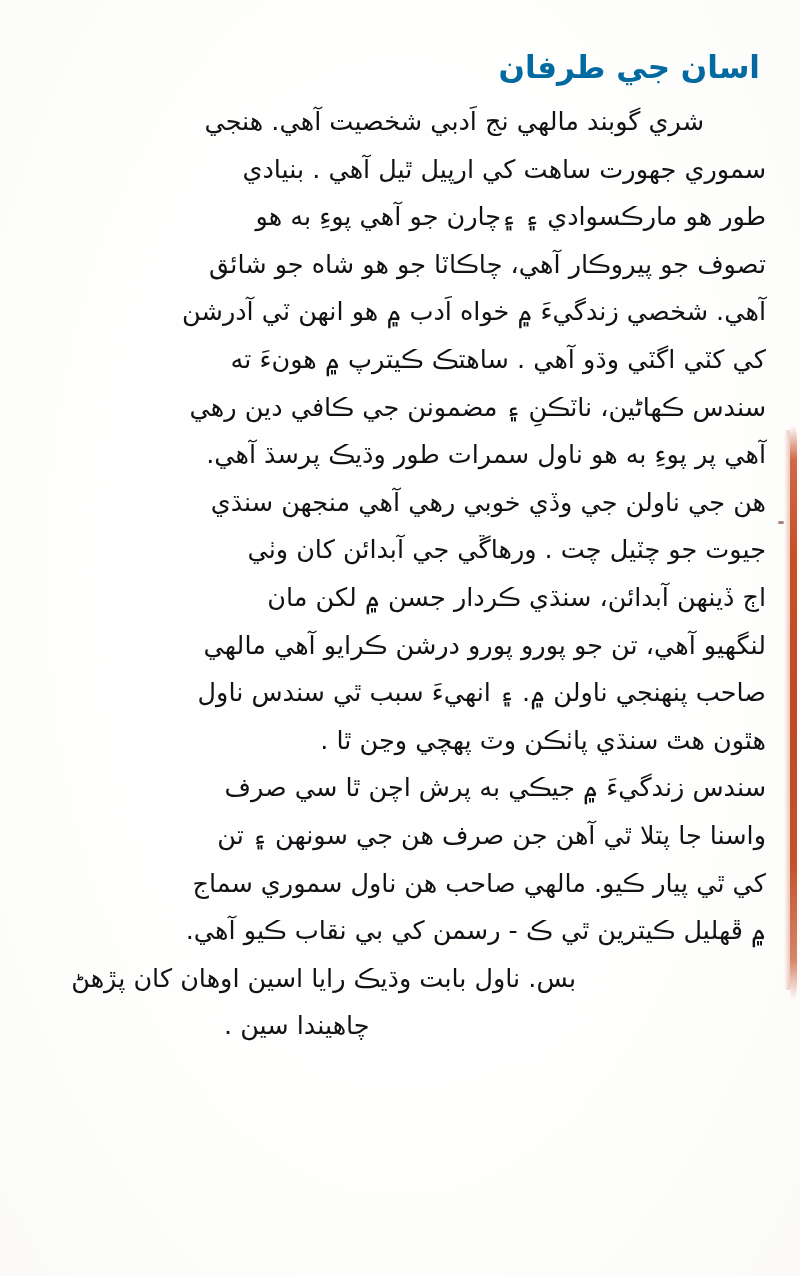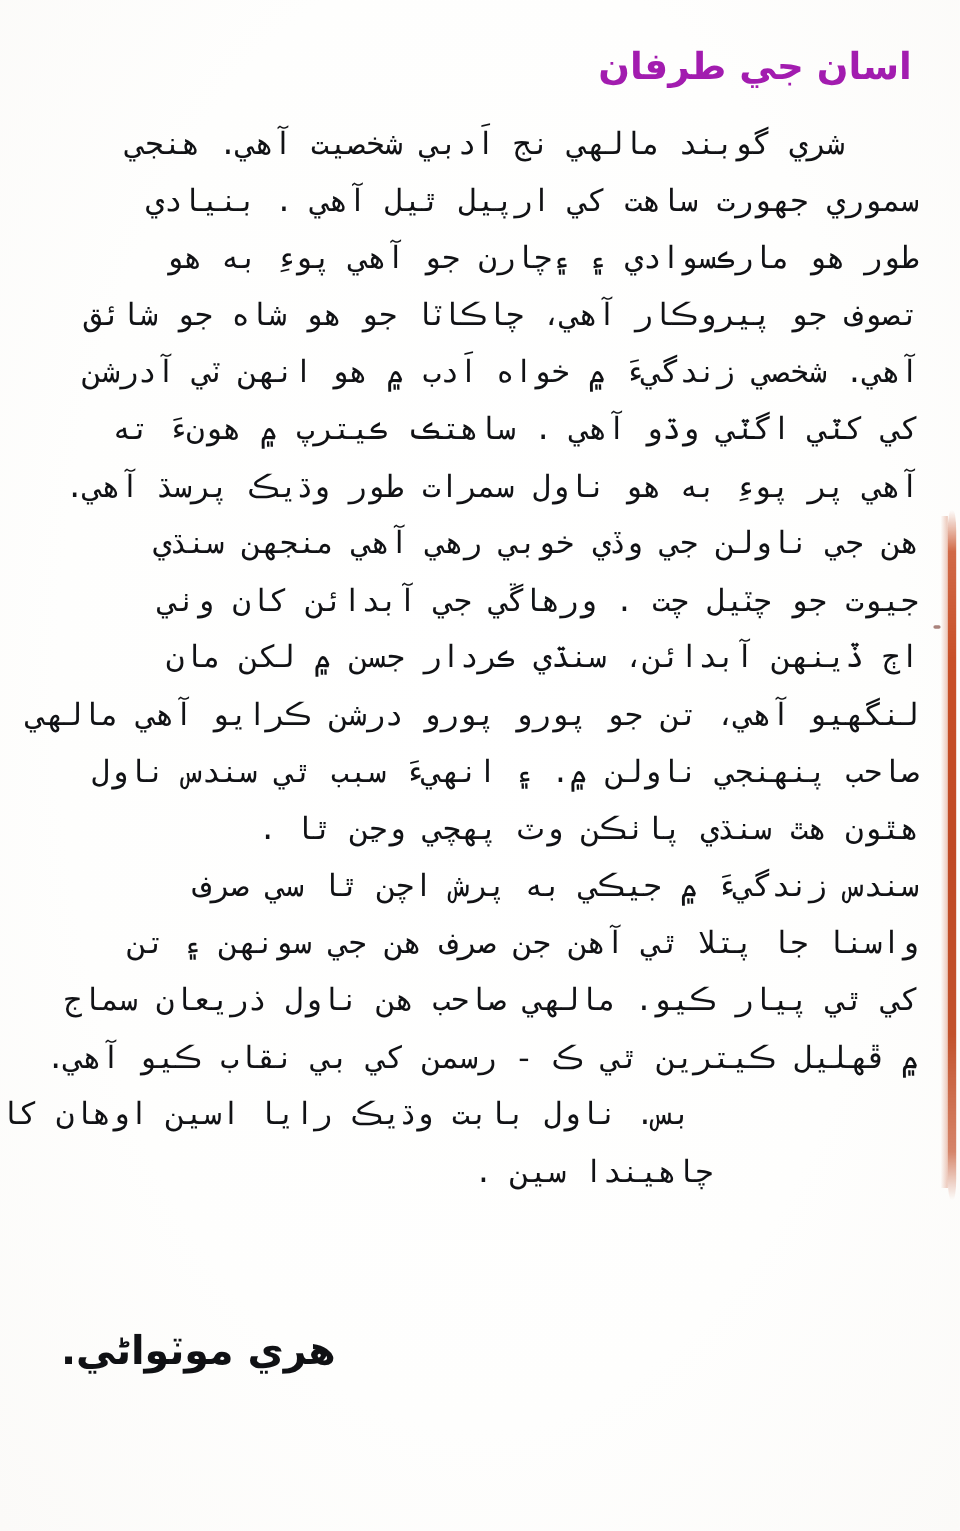--- a/index.html
+++ b/index.html
@@ -72,55 +72,54 @@
   .content {
     position: absolute;
     left: 0; top: 0;
     width: 800px;
     height: 1276px;
     padding: 0;
   }
 
   .heading {
     position: absolute;
-    top: 39px;
+    top: 50px;
     right: 40px;
     width: 720px;
     text-align: right;
     font-size: 31px;
     font-weight: 700;
-    color: #a21caf;
+    color: #0369a1;
     letter-spacing: 0.5px;
     line-height: 1.1;
     white-space: nowrap;
   }
 
   .body-lines {
     position: absolute;
     top: 98px;
     right: 34px;
     left: 34px;
   }
 
   .ln {
     display: block;
     font-size: 25.5px;
     line-height: 47.6px;
     color: #111215;
     text-align: right;
     white-space: nowrap;
     font-weight: 500;
-    font-family: Liberation Mono, monospace;
   }
   
   .ln.indent-1  { padding-right: 62px; }
   .ln.indent-2  { padding-right: 110px; }
   .ln.indent-3  { padding-right: 190px; }
   .ln.tail      { padding-right: 0; padding-left: 170px; text-align: right; }
-  .ln.tail2     { padding-right: 0; padding-left: 190px; text-align: center; }
+  .ln.tail2     { padding-right: 0; padding-left: 190px; text-align: left; }
 
   .signature {
     position: absolute;
     right: 520px;
     top: 1106px;
     font-size: 33px;
     font-weight: 700;
     color: #101114;
     white-space: nowrap;
     letter-spacing: 0.5px;
@@ -137,35 +136,35 @@
 
     <div class="heading">اسان جي طرفان</div>
 
     <div class="body-lines">
       <span class="ln indent-1">شري گوبند مالهي نج اَدبي شخصيت آهي. هنجي</span>
       <span class="ln">سموري جهورت ساهت کي ارپيل ٿيل آهي . بنيادي</span>
       <span class="ln">طور هو مارڪسوادي ۽ ۽چارن جو آهي پوءِ به هو</span>
       <span class="ln">تصوف جو پيروڪار آهي، چاڪاٽا جو هو شاه جو شائق</span>
       <span class="ln">آهي. شخصي زندگيءَ ۾ خواه اَدب ۾ هو انهن ٽي آدرشن</span>
       <span class="ln">کي کٽي اگٽي وڌو آهي . ساهتڪ ڪيترپ ۾ هونءَ ته</span>
+      <span class="ln">سندس ڪهاڻين، ناٽڪنِ ۽ مضمونن جي ڪافي دين رهي</span>
       <span class="ln">آهي پر پوءِ به هو ناول سمرات طور وڌيڪ پرسڌ آهي.</span>
       <span class="ln">هن جي ناولن جي وڏي خوبي رهي آهي منجهن سنڌي</span>
       <span class="ln">جيوت جو چٽيل چت . ورهاڱي جي آبدائن کان وٺي</span>
       <span class="ln">اڄ ڏينهن آبدائن، سنڌي ڪردار جسن ۾ لکن مان</span>
       <span class="ln">لنگهيو آهي، تن جو پورو پورو درشن ڪرايو آهي مالهي</span>
       <span class="ln">صاحب پنهنجي ناولن ۾. ۽ انهيءَ سبب ٿي سندس ناول</span>
       <span class="ln tail">هٿون هٿ سنڌي پاٺڪن وٽ پهچي وڃن ٿا .</span>
       <span class="ln">سندس زندگيءَ ۾ جيڪي به پرش اچن ٿا سي صرف</span>
       <span class="ln">واسنا جا پتلا ٿي آهن جن صرف هن جي سونهن ۽ تن</span>
-      <span class="ln">کي ٿي پيار ڪيو. مالهي صاحب هن ناول ذريعان سماج</span>
+      <span class="ln">کي ٿي پيار ڪيو. مالهي صاحب هن ناول سموري سماج</span>
       <span class="ln">۾ ڦهليل ڪيترين ٿي ڪ - رسمن کي بي نقاب ڪيو آهي.</span>
       <span class="ln indent-3">بس. ناول بابت وڌيڪ رايا اسين اوهان کان پڙهڻ</span>
       <span class="ln tail2">چاهيندا سين .</span>
     </div>
 
-    <div class="signature">هري موٽواڻي.</div>
   </div>
 
   <div class="edge-strip-soft"></div>
   <div class="edge-strip"></div>
   <div class="speck"></div>
 
 </div>
 
 </body></html>

